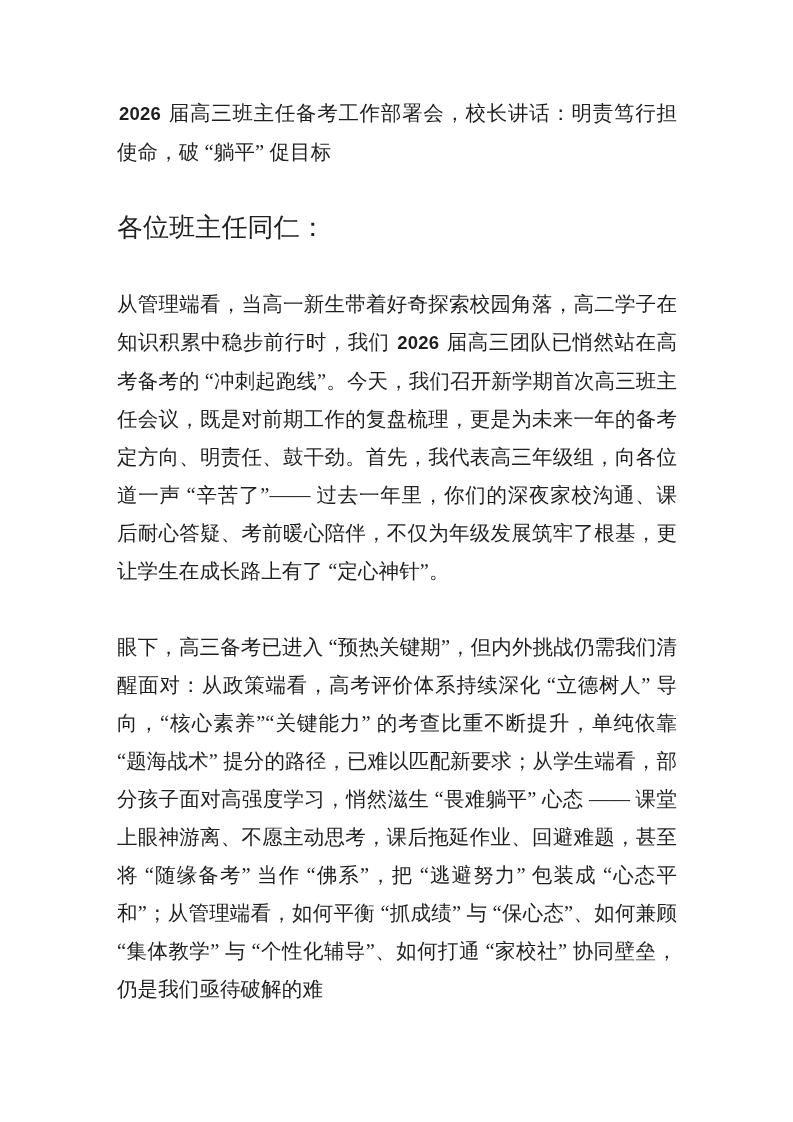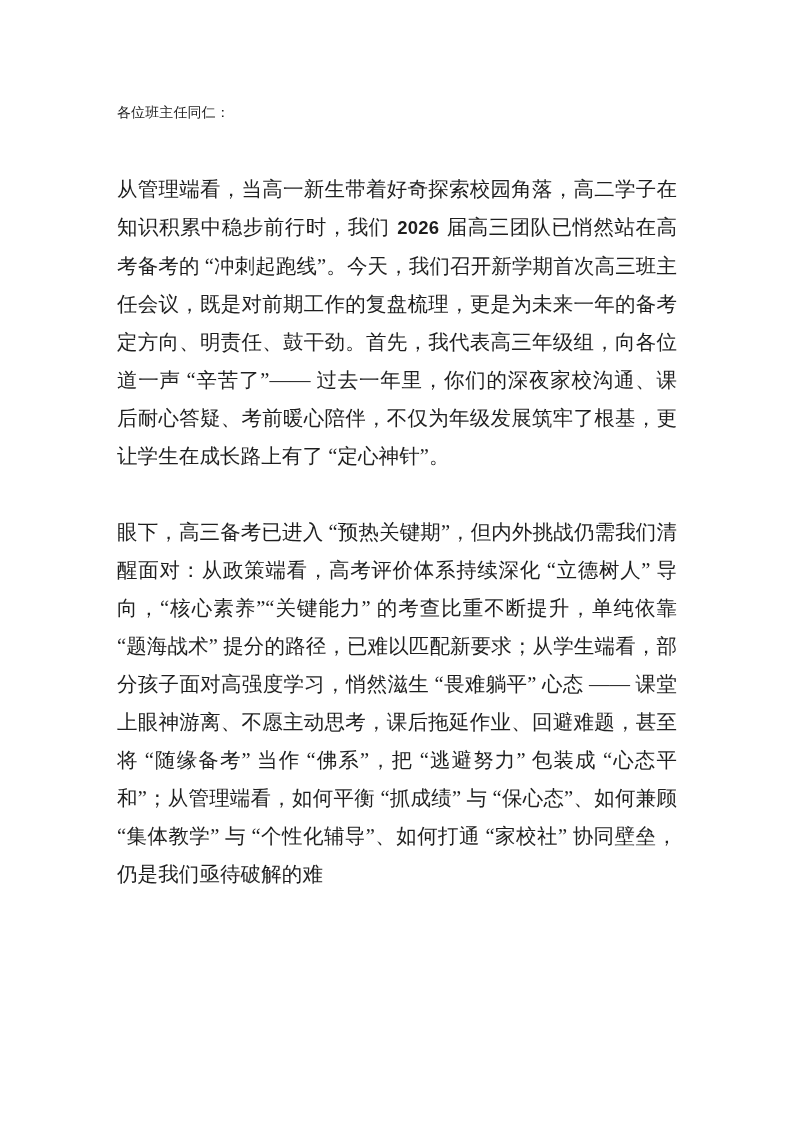--- a/index.html
+++ b/index.html
@@ -38,38 +38,39 @@
     word-break: break-all;
   }
   .para + .para {
     margin-top: 38px;
   }
   .title {
     font-size: 20.5px;
     line-height: 38px;
   }
   .salutation {
-    font-size: 14px;
+    font-size: 26px;
     line-height: 38px;
   }
   
   .num {
     font-family: "Liberation Sans", "DejaVu Sans", sans-serif;
     font-size: 18.5px;
     font-weight: 600;
     letter-spacing: 0.2px;
     padding: 0 2px;
   }
 </style>
 </head>
 <body>
 
 <div class="page">
   <div class="content">
 
+    <p class="para title"><span class="num">2026</span><span> 届高三班主任备考工作部署会，校长讲话：明责笃行担使命，破 “躺平” 促目标</span></p>
 
     <p class="para salutation">各位班主任同仁：</p>
 
     <p class="para"><span>从管理端看，当高一新生带着好奇探索校园角落，高二学子在知识积累中稳步前行时，我们 </span><span class="num">2026</span><span> 届高三团队已悄然站在高考备考的 “冲刺起跑线”。今天，我们召开新学期首次高三班主任会议，既是对前期工作的复盘梳理，更是为未来一年的备考定方向、明责任、鼓干劲。首先，我代表高三年级组，向各位道一声 “辛苦了”—— 过去一年里，你们的深夜家校沟通、课后耐心答疑、考前暖心陪伴，不仅为年级发展筑牢了根基，更让学生在成长路上有了 “定心神针”。</span></p>
 
     <p class="para">眼下，高三备考已进入 “预热关键期”，但内外挑战仍需我们清醒面对：从政策端看，高考评价体系持续深化 “立德树人” 导向，“核心素养”“关键能力” 的考查比重不断提升，单纯依靠 “题海战术” 提分的路径，已难以匹配新要求；从学生端看，部分孩子面对高强度学习，悄然滋生 “畏难躺平” 心态 —— 课堂上眼神游离、不愿主动思考，课后拖延作业、回避难题，甚至将 “随缘备考” 当作 “佛系”，把 “逃避努力” 包装成 “心态平和”；从管理端看，如何平衡 “抓成绩” 与 “保心态”、如何兼顾 “集体教学” 与 “个性化辅导”、如何打通 “家校社” 协同壁垒，仍是我们亟待破解的难</p>
 
   </div>
 </div>
 

